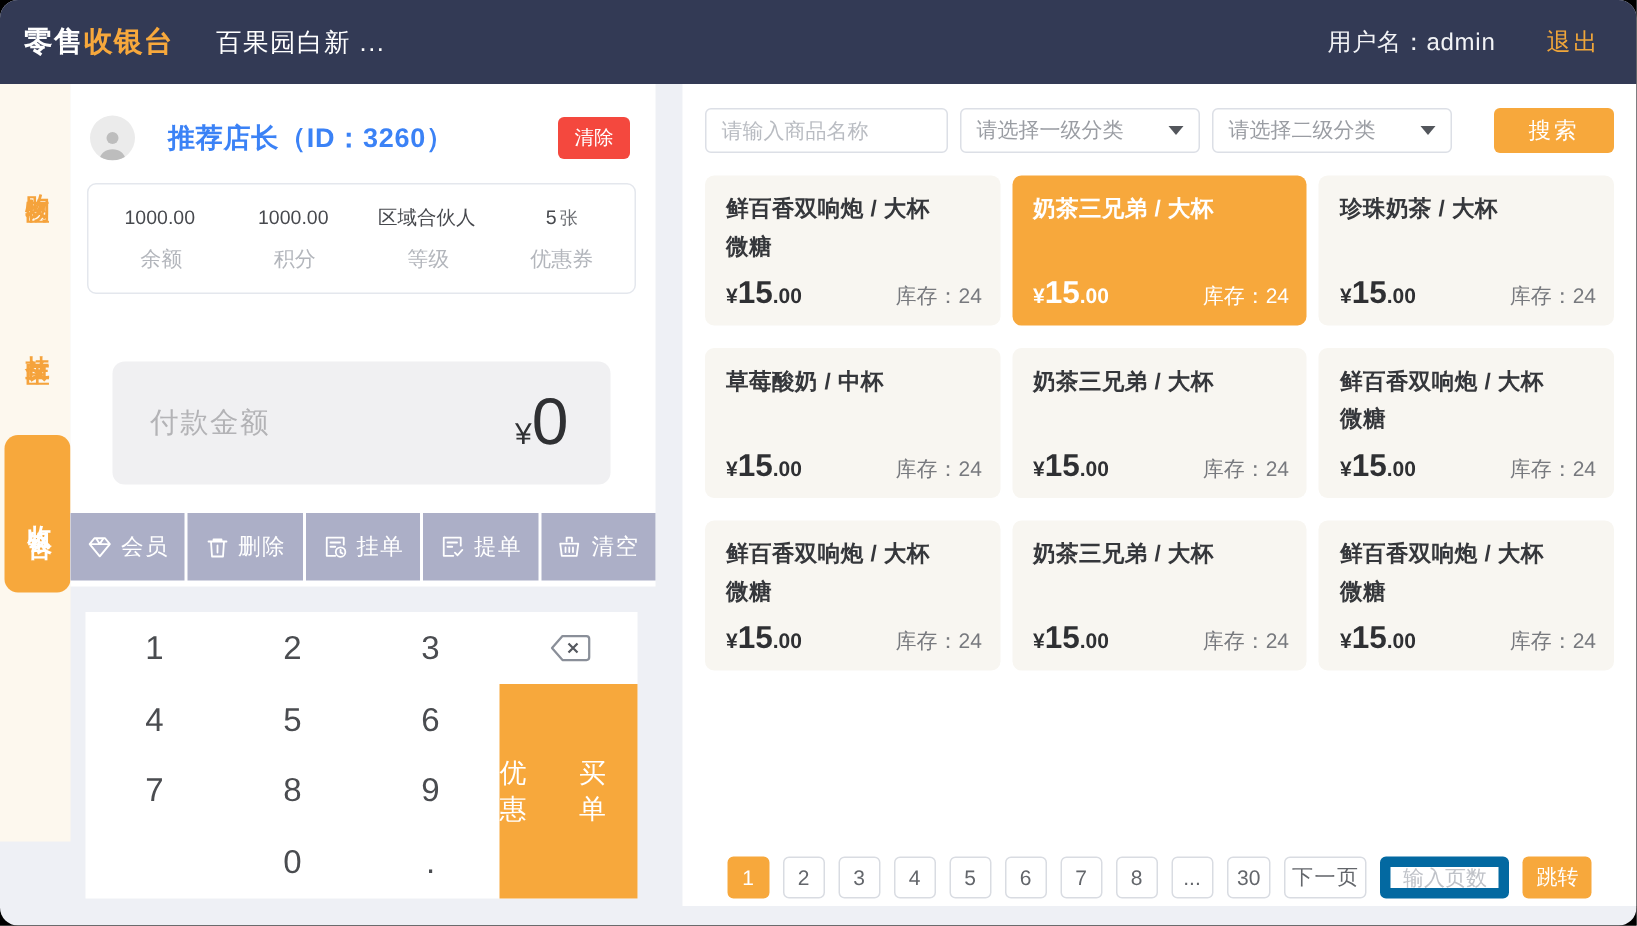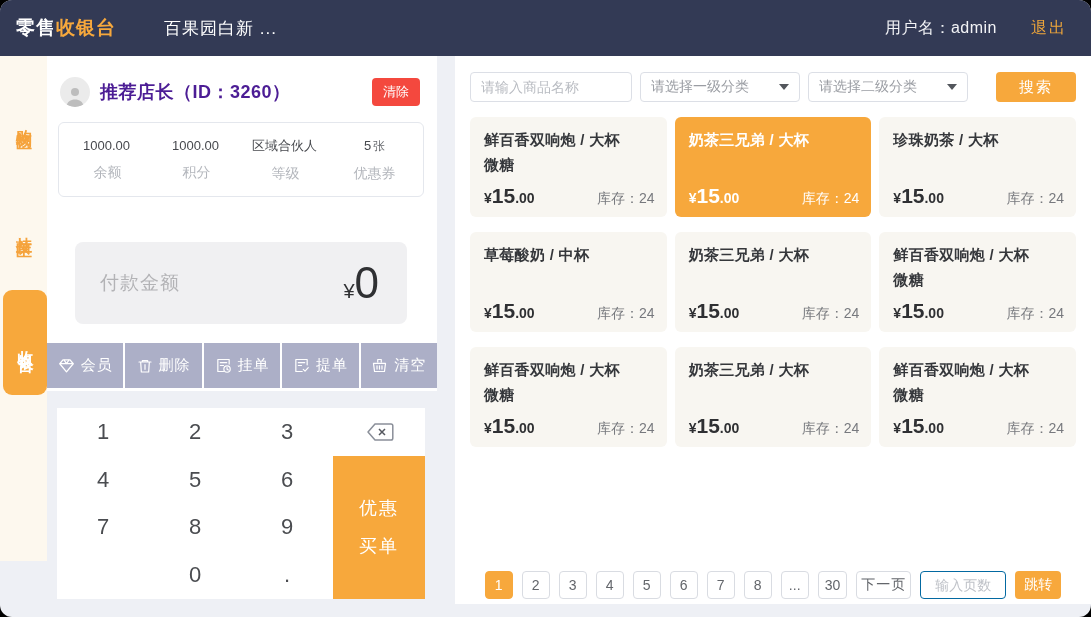--- a/index.html
+++ b/index.html
@@ -4,42 +4,42 @@
 <style>
   * { margin:0; padding:0; box-sizing:border-box; }
   html,body { background:#000; font-family:"Liberation Sans","DejaVu Sans",sans-serif; }
   .app { position:relative; width:1091px; height:617px; background:#eef0f5; border-radius:12px; overflow:hidden; }
 
   
   .header { height:56px; background:#333a55; display:flex; align-items:center; padding:0 24px 0 16px;justify-content:center; }
   .brand { font-size:19px; font-weight:700; letter-spacing:1px; }
   .brand .w { color:#ffffff; }
   .brand .o { color:#f7a83c; }
-  .store { color:#ffffff; font-size:17px; margin-left:48px; letter-spacing:1px; }
+  .store { color:#ffffff; font-size:17px; margin-left:28px; letter-spacing:1px; }
   .hspacer { flex:1; }
   .user { color:#f2f3f6; font-size:16px; letter-spacing:.5px; }
   .logout { color:#f0a63a; font-size:16px; margin-left:34px; cursor:pointer; letter-spacing:2px; }
 
   
   .main { display:flex; height:548px; }
 
   
   .sidebar { width:47px; position:relative; }
   .side-cream { position:absolute; top:0; left:0; width:47px; height:505px; background:#fdf8ee; }
   .tab { position:relative; writing-mode:vertical-rl; text-orientation:upright; color:#f5a33c; font-size:16px; font-weight:700; letter-spacing:3px; margin:0 auto; text-align:center; cursor:pointer; }
   .tab.t1 { padding-top:35px; height:93px; }
   .tab.t2 { margin-top:50px; height:58px; }
   .tab.active { margin-top:33px; height:105px; width:44px; margin-left:3px; background:#f7a83c; color:#ffffff; border-radius:9px; display:flex; align-items:center; justify-content:center; padding-top:0; }
 
   
   .left { width:390px; position:relative; }
   .left-white { background:#ffffff; height:335px; }
   .member-row { display:flex; align-items:center; padding:20px 17px 0 13px; height:52px; }
   .avatar { width:30px; height:30px; border-radius:50%; background:#ebebeb; overflow:hidden; flex:none; display:flex; align-items:flex-end; justify-content:center; }
-  .member-name { font-size:18px; font-weight:700; color:#4c1d95; margin-left:10px; letter-spacing:.5px; }
+  .member-name { font-size:18px; font-weight:700; color:#3b82f6; margin-left:22px; letter-spacing:.5px; }
   .clear-btn { margin-left:auto; background:#f4483e; color:#ffffff; font-size:13px; border:none; border-radius:4px; padding:5px 11px; cursor:pointer; }
   .stats { margin:14px 13px 0 11px; border:1px solid #e4e7ed; border-radius:6px; display:flex; padding:13px 4px; }
   .stat { flex:1; text-align:center; }
   .stat .sv { font-size:13px; color:#47494e; }
   .stat .su { font-size:12px; color:#6a6c71; margin-left:2px; }
   .stat .sl { font-size:14px; color:#b3b6bc; margin-top:10px; }
   .pay-box { margin:45px 30px 0 28px; height:82px; background:#f0f0f2; border-radius:8px; display:flex; align-items:center; cursor:text; }
   .pay-ph { font-size:19px; color:#b3b3b6; padding-left:25px; letter-spacing:1px; }
   .pay-amt { margin-left:auto; padding-right:28px; color:#2f3033; display:flex; align-items:baseline; }
   .pay-amt .cur { font-size:20px; }
@@ -49,21 +49,21 @@
   .act-btn svg { flex:none; }
 
   .numpad { position:absolute; left:10px; top:352px; width:368px; height:191px; background:#ffffff;
             display:grid; grid-template-columns:repeat(4,1fr); grid-template-rows:repeat(4,1fr); }
   .key { display:flex; align-items:center; justify-content:center; font-size:22px; color:#4a4c50; cursor:pointer; }
   .k1{grid-area:1/1}.k2{grid-area:1/2}.k3{grid-area:1/3}.kback{grid-area:1/4}
   .k4{grid-area:2/1}.k5{grid-area:2/2}.k6{grid-area:2/3}
   .k7{grid-area:3/1}.k8{grid-area:3/2}.k9{grid-area:3/3}
   .k0{grid-area:4/2}.kdot{grid-area:4/3}
   .kpay { grid-column:4; grid-row:2/5; background:#f7a83c; color:#ffffff; font-size:18px; letter-spacing:2px;
-          display:flex; flex-direction:column; align-items:center; justify-content:center; gap:14px; cursor:pointer; }
+          display:flex; flex-direction:row; align-items:center; justify-content:center; gap:14px; cursor:pointer; }
 
   
   .gap-col { width:18px; }
   .right { width:636px; background:#ffffff; padding:18px 15px 0 15px; }
   .search-row { display:flex; align-items:center; gap:8px; height:26px; }
   .search-input { width:162px; height:30px; border:1px solid #dcdfe6; border-radius:4px; font-size:14px; padding:0 10px; color:#333; outline:none; font-family:inherit; }
   .search-input::placeholder { color:#b9bcc2; }
   .select { width:160px; height:30px; border:1px solid #dcdfe6; border-radius:4px; display:flex; align-items:center; padding:0 10px; cursor:pointer; background:#fff; }
   .select .sel-txt { font-size:14px; color:#9a9da3; }
   .caret { margin-left:auto; width:0; height:0; border-left:5px solid transparent; border-right:5px solid transparent; border-top:6px solid #53565c; }
@@ -77,21 +77,21 @@
   .card .int { font-size:21px; font-weight:700; color:#2f3033; }
   .card .dec { font-size:14px; font-weight:700; color:#2f3033; }
   .card .p-stock { margin-left:auto; font-size:14px; color:#77797e; }
   .card.selected { background:#f7a83c; }
   .card.selected .p-name, .card.selected .yen, .card.selected .int, .card.selected .dec, .card.selected .p-stock { color:#ffffff; }
 
   .pagination { margin-top:124px; display:flex; justify-content:center; align-items:center; gap:9px; }
   .page { min-width:28px; height:28px; border:1px solid #d9dce2; border-radius:4px; background:#ffffff; color:#63666b; font-size:14px; display:flex; align-items:center; justify-content:center; padding:0 6px; cursor:pointer; }
   .page.active { background:#f7a83c; border-color:#f7a83c; color:#ffffff; }
   .page.next { padding:0 4px; letter-spacing:1px; }
-  .page-input { width:86px; height:28px; border:1px solid #0369a1; border-radius:4px; font-size:14px; text-align:center; outline:none; color:#333; font-family:inherit; }
+  .page-input { width:86px; height:28px; border:7px solid #0369a1; border-radius:4px; font-size:14px; text-align:center; outline:none; color:#333; font-family:inherit; }
   .page-input::placeholder { color:#bfc2c8; }
   .jump-btn { width:46px; height:28px; background:#f7a83c; border:none; border-radius:4px; color:#fff; font-size:14px; cursor:pointer; }
 </style>
 </head>
 <body>
 
 <div class="app">
 
   <div class="header">
     <div class="brand">

